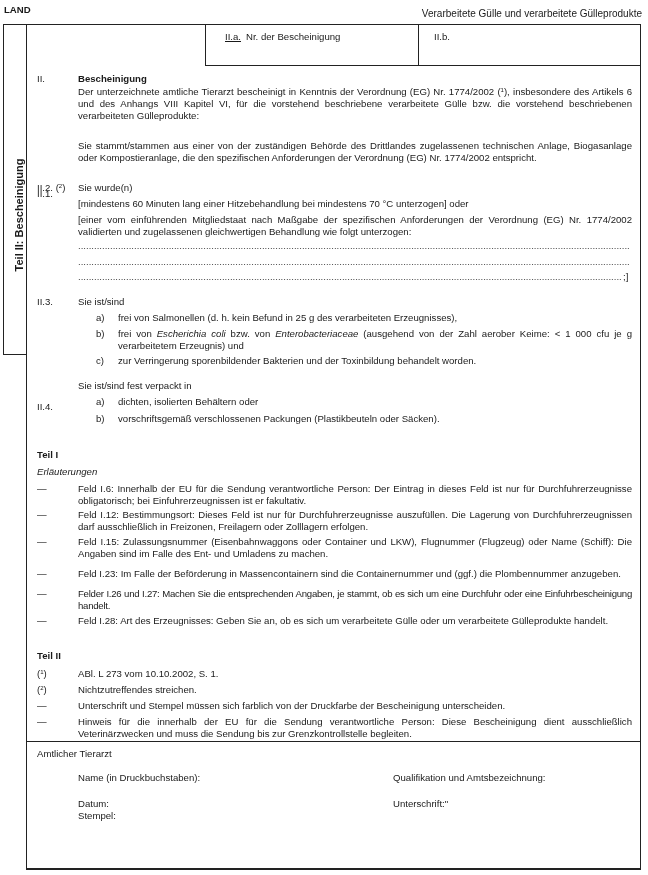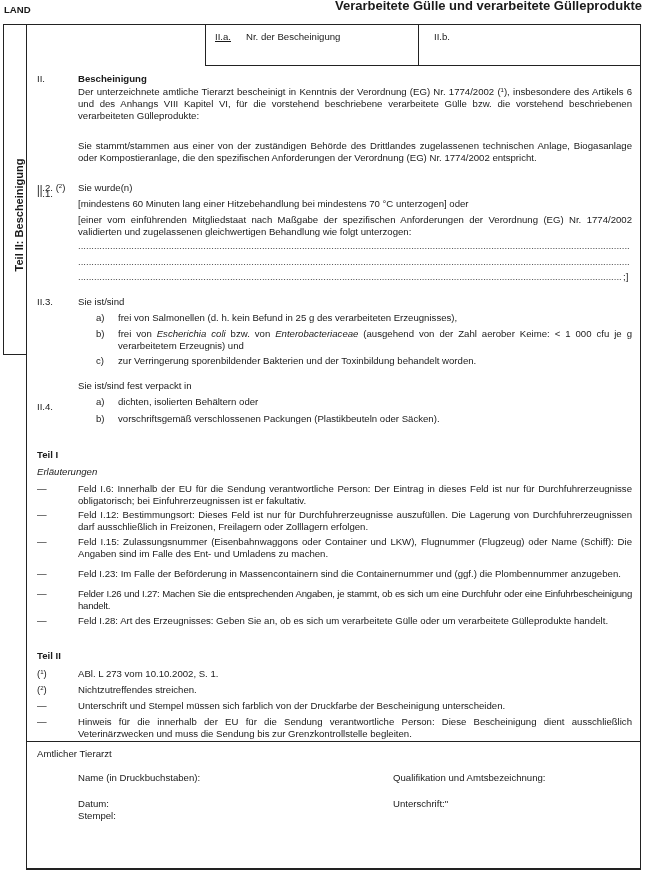--- a/index.html
+++ b/index.html
@@ -1,20 +1,20 @@
 <!DOCTYPE html>
 <html><head>
 <meta charset="utf-8">
 <style>
   html, body { margin: 0; padding: 0; background: #ffffff; }
   body { width: 648px; height: 875px; position: relative; overflow: hidden;
          font-family: "Liberation Sans", sans-serif; color: #1a1a1a; font-size: 9.6px; line-height: 12px; }
   .abs { position: absolute; }
   .hdr-left { left: 4px; top: 4px; font-weight: bold; font-size: 9.6px; }
-  .hdr-right { right: 6px; top: 0; font-weight: bold; font-size: 13px; }
+  .hdr-right { right: 6px; top: 8px; font-weight: normal; font-size: 10px; }
   .line-h { position: absolute; height: 0; border-top: 1.3px solid #222; }
   .line-v { position: absolute; width: 0; border-left: 1.3px solid #222; }
   .sidebox { position: absolute; left: 3px; top: 24px; width: 23px; height: 331px;
              border: 1.3px solid #222; border-right: none; box-sizing: border-box; }
   .sidelabel { position: absolute; left: 15px; top: 190px; transform: translate(-50%, -50%) rotate(-90deg);
                white-space: nowrap; font-weight: bold; font-size: 11px; }
   .p { position: absolute; left: 78px; width: 554px; text-align: justify; }
   .num { position: absolute; left: 37px; }
   .sub { position: absolute; left: 96px; }
   .subtxt { position: absolute; left: 118px; width: 514px; text-align: justify; }
@@ -35,21 +35,21 @@
   <div class="sidelabel">Teil II: Bescheinigung</div>
 </div>
 
 <div class="line-h" style="left:26px; top:24px; width:180px;"></div>
 <div class="line-v" style="left:26px; top:24px; height:845px;"></div>
 <div class="line-v" style="left:640px; top:66px; height:803px;"></div>
 <div class="line-h" style="left:26px; top:868px; width:615px; border-top-width:2px;"></div>
 
 <div class="abs" style="left:205px; top:24px; width:436px; height:42px; border:1.3px solid #222; box-sizing:border-box;">
   <div class="line-v" style="left:212px; top:0; height:40px;"></div>
-  <span class="cell-label" style="left:9px; top:6px;text-decoration:underline;">II.a.</span>
+  <span class="cell-label" style="left:19px; top:6px;text-decoration:underline;">II.a.</span>
   <span class="cell-label" style="left:40px; top:6px;">Nr. der Bescheinigung</span>
   <span class="cell-label" style="left:228px; top:6px;">II.b.</span>
 </div>
 
 <div class="num" style="top:73px;">II.</div>
 <div class="p bold" style="top:73px;">Bescheinigung</div>
 <div class="p" style="top:86px;"><span>Der unterzeichnete amtliche Tierarzt bescheinigt in Kenntnis der Verordnung (EG) Nr. 1774/2002 (</span><sup>1</sup><span>), insbesondere des Artikels 6 und des Anhangs VIII Kapitel VI, für die vorstehend beschriebene verarbeitete Gülle bzw. die vorstehend beschriebenen verarbeiteten Gülleprodukte:</span></div>
 
 <div class="num" style="top:140px;margin-top:48px;">II.1.</div>
 <div class="p" style="top:140px;">Sie stammt/stammen aus einer von der zuständigen Behörde des Drittlandes zugelassenen technischen Anlage, Biogasanlage oder Kompostieranlage, die den spezifischen Anforderungen der Verordnung (EG) Nr. 1774/2002 entspricht.</div>

